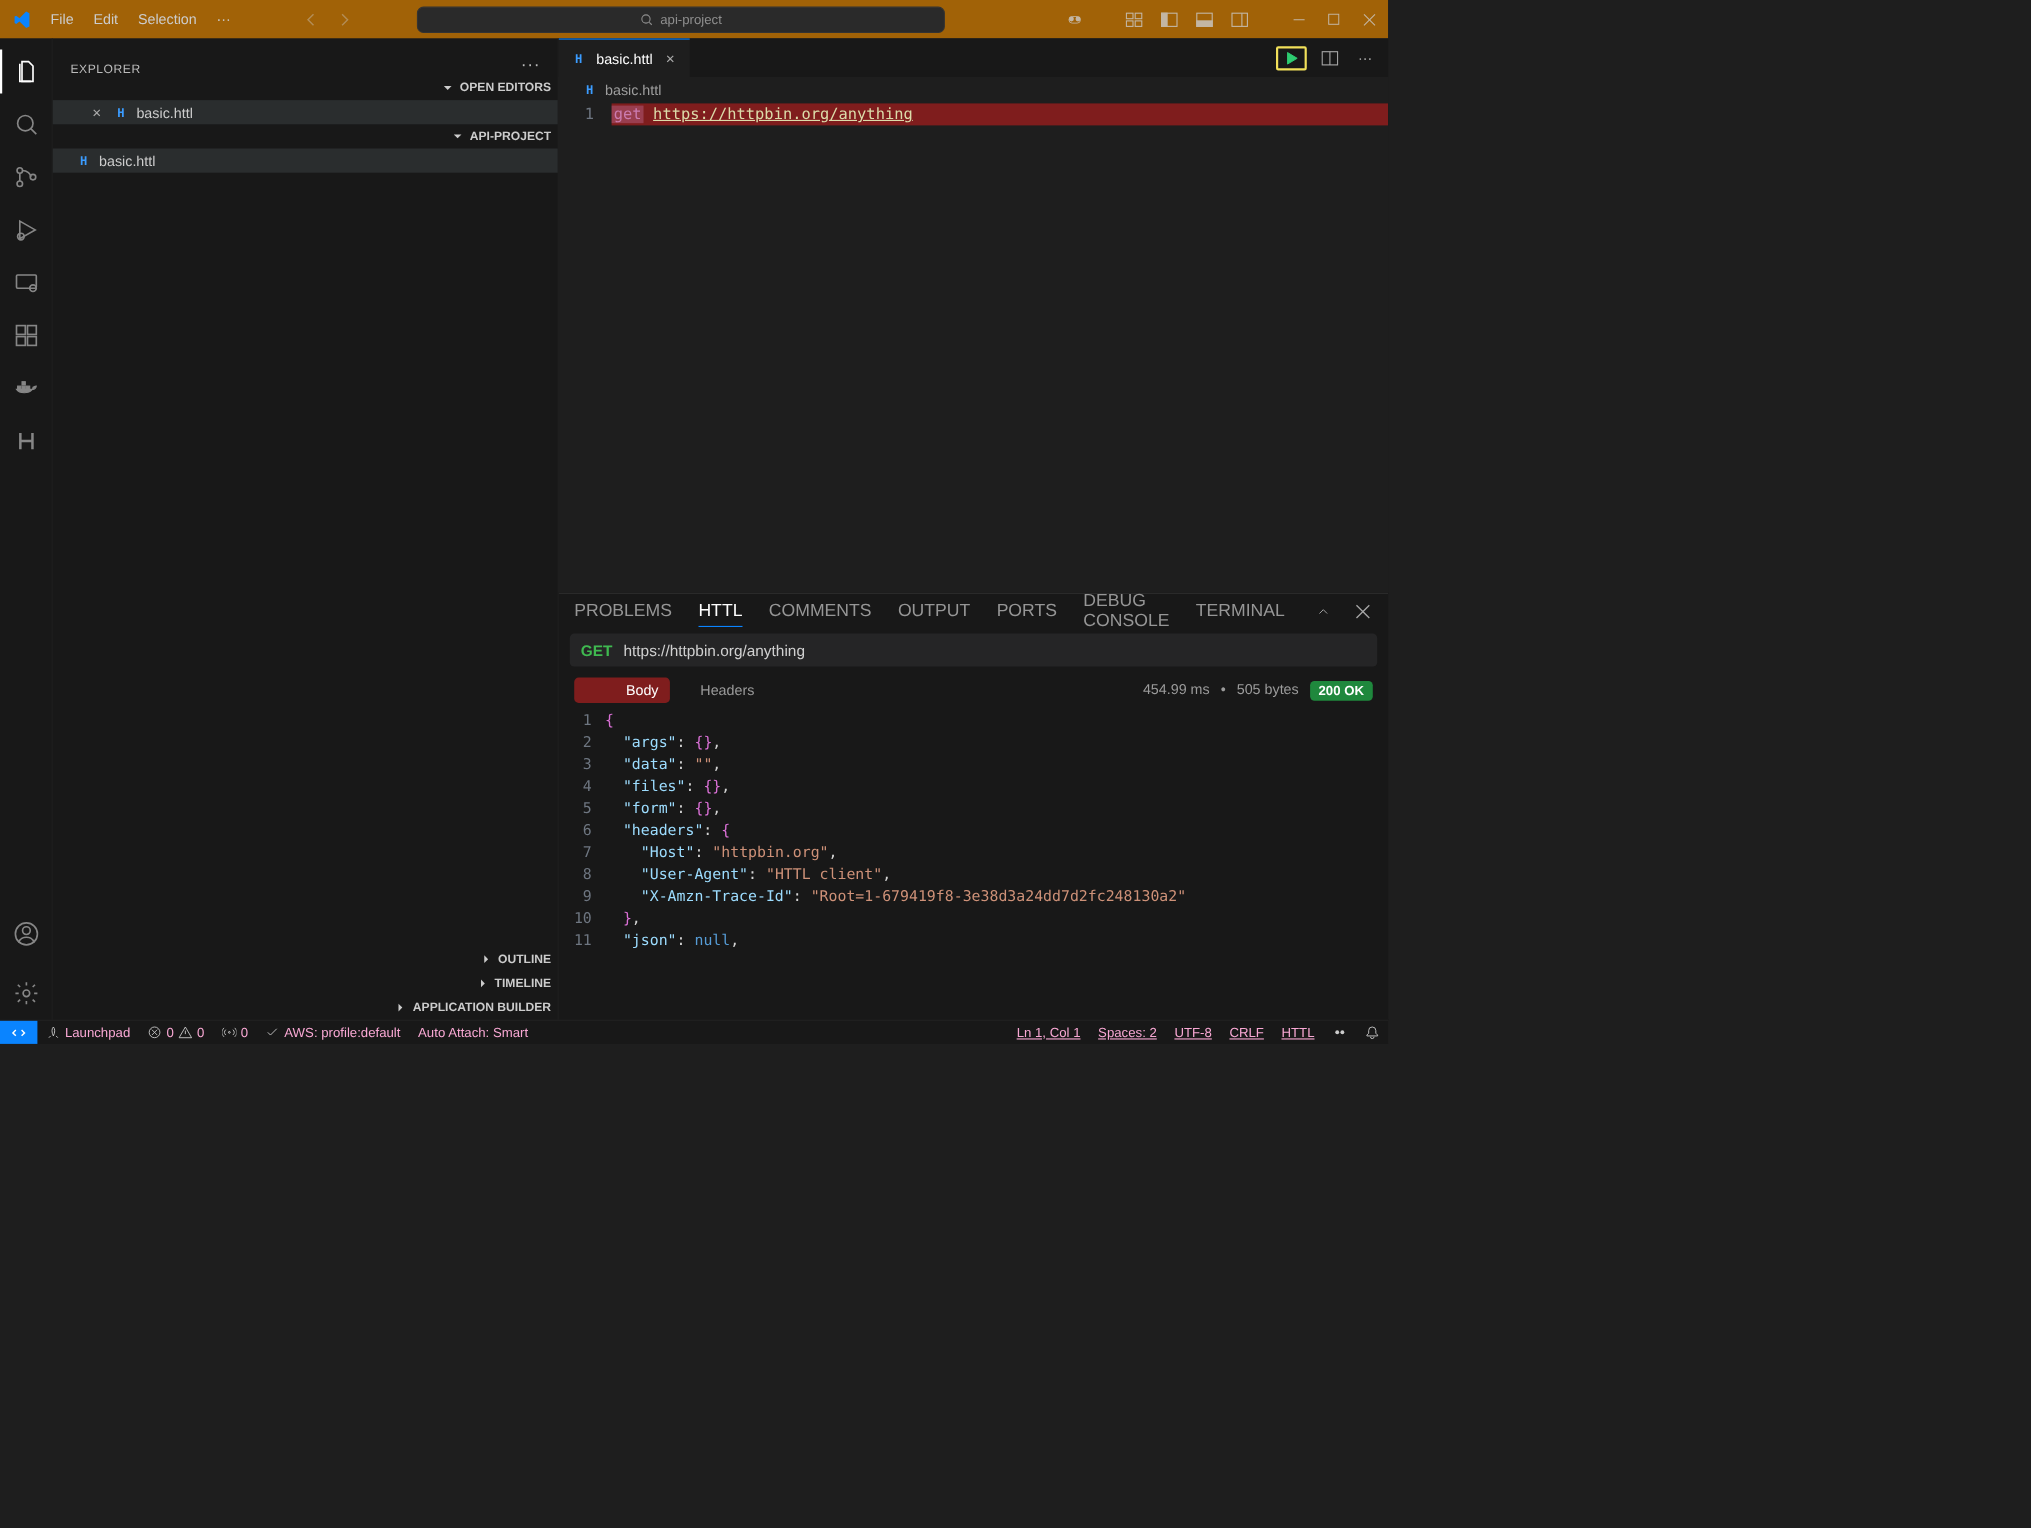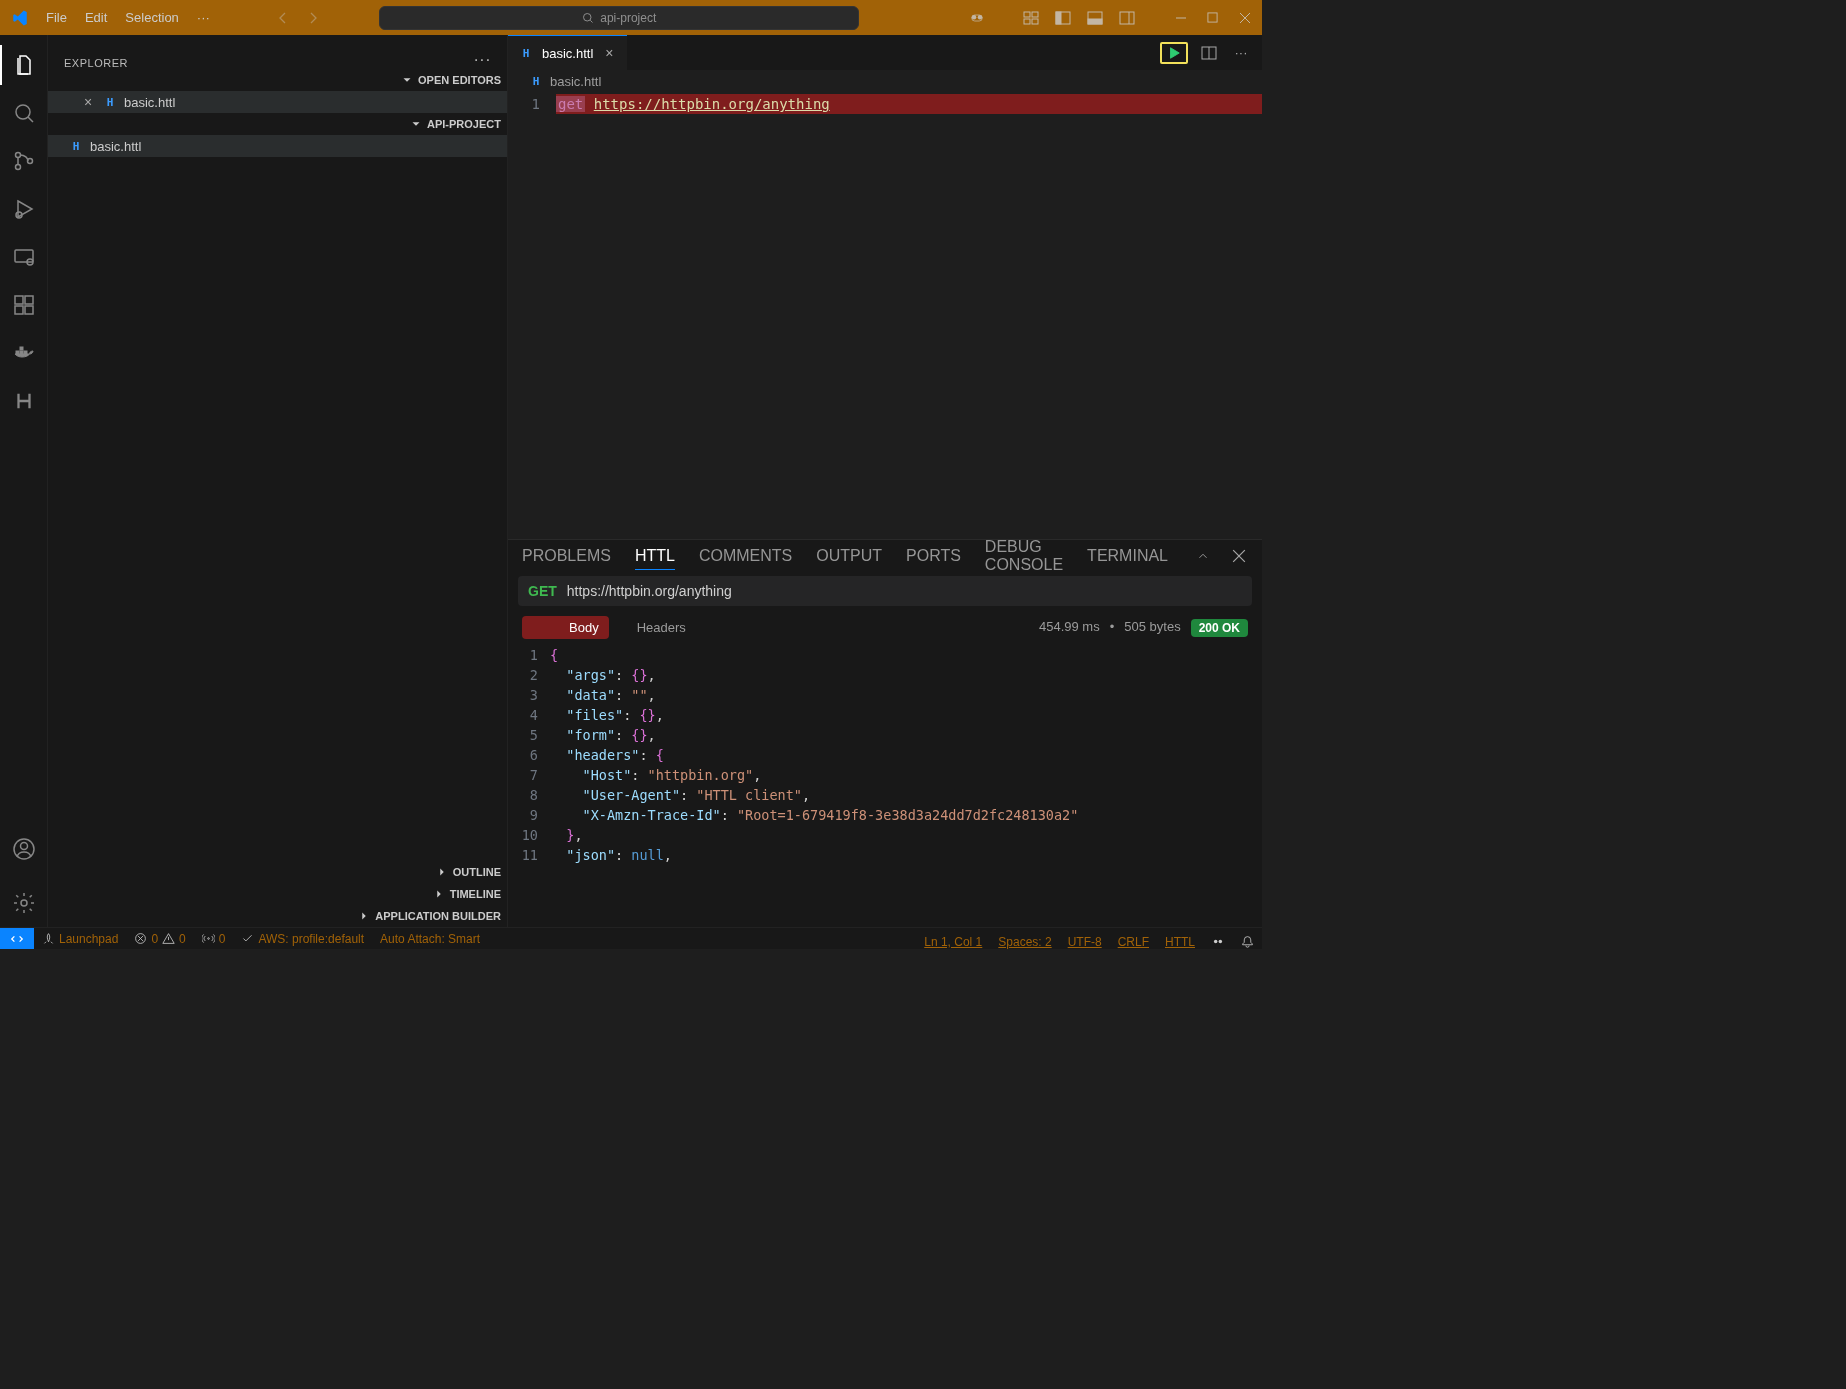--- a/index.html
+++ b/index.html
@@ -81,21 +81,21 @@
 .resp-tabs { display:flex; align-items:center; gap:18px; padding:6px 14px 4px; font-size:13px;}
 .resp-tabs .rt { cursor:pointer; color:#9b9b9b; padding:4px 10px; border-radius:4px;}
 .resp-tabs .rt.active{ background:#7f1d1d; color:#fff;padding-left:47px;}
 .resp-meta{ margin-left:auto; color:#9b9b9b; display:flex; gap:10px;}
 .status-pill{ background:#1f883d; color:#fff; padding:2px 8px; border-radius:4px; font-size:12px; font-weight:600;}
 .json-view{ flex:1; display:flex; font-family:"Consolas",monospace; font-size:13.5px; overflow:auto; padding-bottom:6px;}
 .json-gutter{ width:42px; text-align:right; color:#6e7681; padding-right:12px; line-height:20px; padding-top:2px;}
 .json-lines{ flex:1; line-height:20px; padding-top:2px; white-space:pre;}
 .j-key{color:#9cdcfe;} .j-str{color:#ce9178;} .j-punc{color:#d4d4d4;} .j-brace{color:#da70d6;} .j-kw{color:#569cd6;}
 
-.statusbar { height:22px; background:#181818; display:flex; align-items:flex-end; font-size:12px; color:#a16207; border-top:1px solid #222;}
+.statusbar { height:22px; background:#181818; display:flex; align-items:center; font-size:12px; color:#f9a8d4; border-top:1px solid #222;}
 .statusbar .remote{ background:#0a84ff; color:#fff; width:34px; height:100%; display:flex; align-items:center; justify-content:center;}
 .statusbar .sb-item{ padding:0 8px; display:flex; align-items:center; gap:4px; height:100%; cursor:pointer;}
 .statusbar .sb-right{ margin-left:auto; display:flex;text-decoration:underline;}
 svg{display:block;}
 </style>
 </head>
 <body>
 
 <div class="titlebar">
   <div class="logo">

